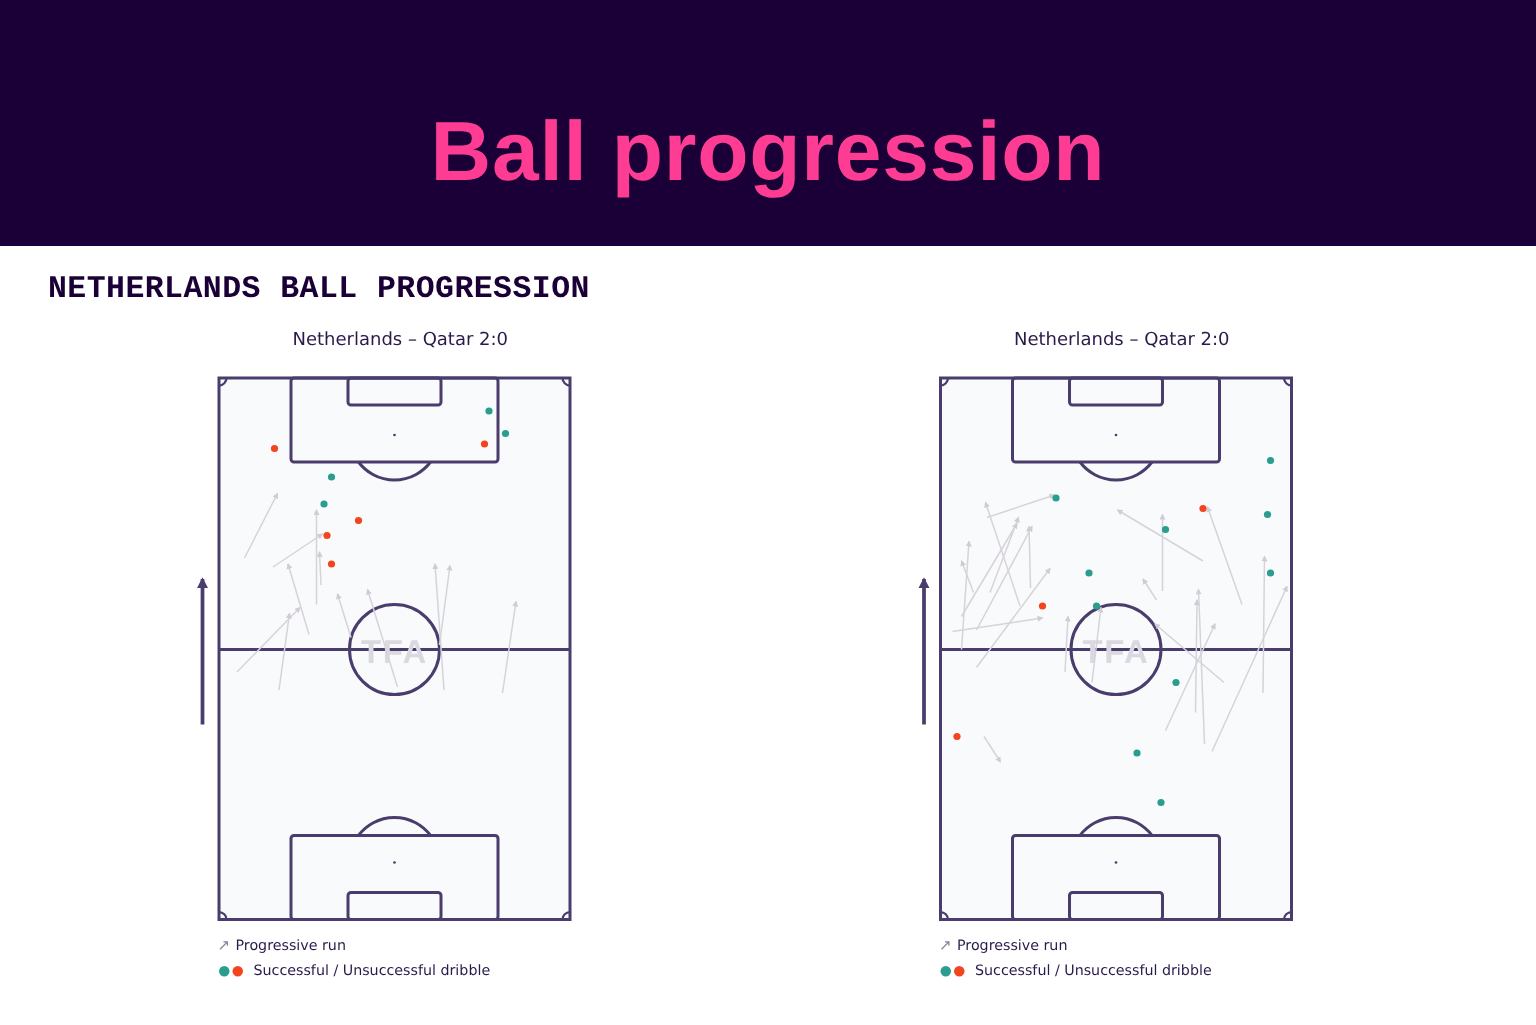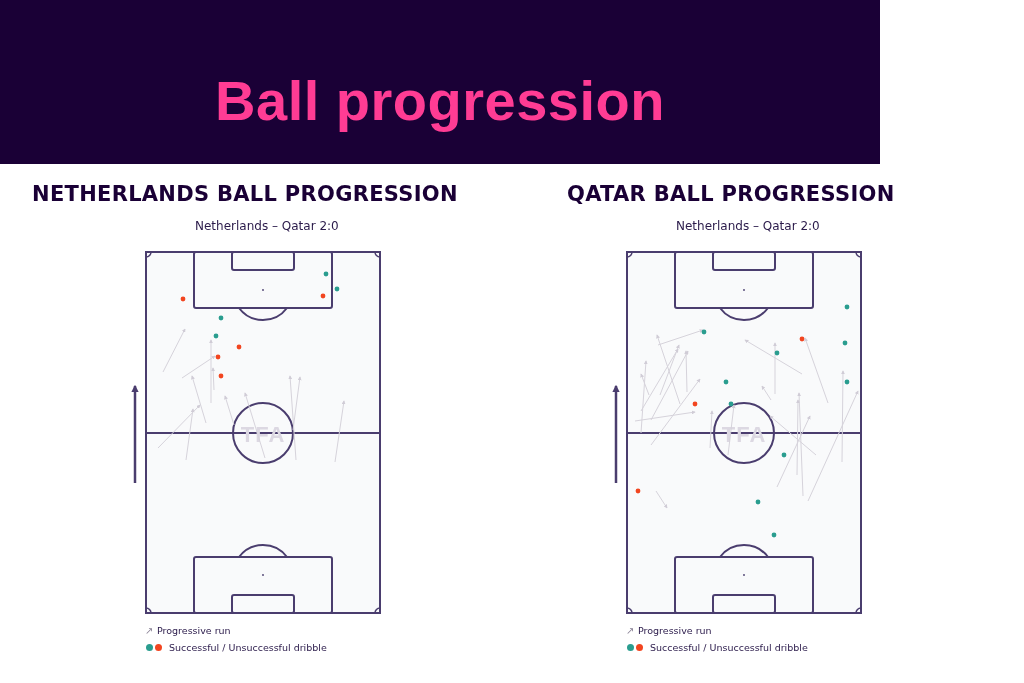--- a/index.html
+++ b/index.html
@@ -1,23 +1,23 @@
 <!DOCTYPE html>
 <html><head>
 <meta charset="utf-8">
 <style>
   html,body{margin:0;padding:0;}
   body{width:1024px;height:683px;background:#ffffff;position:relative;overflow:hidden;font-family:"Liberation Sans","DejaVu Sans",sans-serif;}
-  .banner{position:absolute;left:0;top:0;width:880px;height:164px;background:#1a0036;text-decoration:underline;}
+  .banner{position:absolute;left:0;top:0;width:1024px;height:164px;background:#1a0036;text-decoration:underline;}
   .banner-title{position:absolute;left:0;right:0;top:66px;text-align:center;color:#ff3c94;font-family:"Liberation Sans",sans-serif;font-weight:bold;font-size:56px;letter-spacing:0.5px;line-height:70px;}
   .panel{position:absolute;top:164px;width:512px;height:519px;}
   .panel.left{left:0;}
   .panel.right{left:512px;}
   .panel-title{position:absolute;top:18px;font-family:"DejaVu Sans",sans-serif;font-weight:bold;font-size:21px;color:#1a0036;letter-spacing:0.3px;white-space:nowrap;}
-  .panel.left .panel-title{left:32px;}
+  .panel.left .panel-title{left:32px;font-family:Liberation Mono, monospace;}
   .panel.right .panel-title{left:55px;}
   .panel-subtitle{position:absolute;top:55px;font-family:"DejaVu Sans",sans-serif;font-size:12px;color:#2a1a4a;white-space:nowrap;}
   .panel.left .panel-subtitle{left:195px;}
   .panel.right .panel-subtitle{left:164px;}
   svg.pitch{position:absolute;top:0;left:0;}
   .legend{position:absolute;font-family:"DejaVu Sans",sans-serif;font-size:9.5px;color:#2a1a4a;}
   .legend-row{position:absolute;white-space:nowrap;display:flex;align-items:center;}
   .legend-arrow{color:#8a8296;font-size:10px;width:12px;display:inline-block;}
   .dot{display:inline-block;width:7px;height:7px;border-radius:50%;margin-right:2px;}
 </style>
@@ -27,21 +27,20 @@
 <div class="banner">
   <div class="banner-title">Ball progression</div>
 </div>
 
 <div class="panel left">
   <div class="panel-title">NETHERLANDS BALL PROGRESSION</div>
   <div class="panel-subtitle">Netherlands – Qatar 2:0</div>
 </div>
 
 <div class="panel right">
-  <div class="panel-title">QATAR BALL PROGRESSION</div>
   <div class="panel-subtitle">Netherlands – Qatar 2:0</div>
 </div>
 
 <svg class="pitch" width="1024" height="683" xmlns="http://www.w3.org/2000/svg">
   <defs>
     <marker id="runHead" viewBox="0 0 6 6" refX="5" refY="3" markerWidth="4" markerHeight="4" orient="auto">
       <path d="M0,0 L6,3 L0,6 z" fill="#d0ccd6"></path>
     </marker>
     <marker id="dirHead" viewBox="0 0 6 6" refX="5" refY="3" markerWidth="3" markerHeight="3" orient="auto">
       <path d="M0,0 L6,3 L0,6 z" fill="#4a3d6e"></path>

